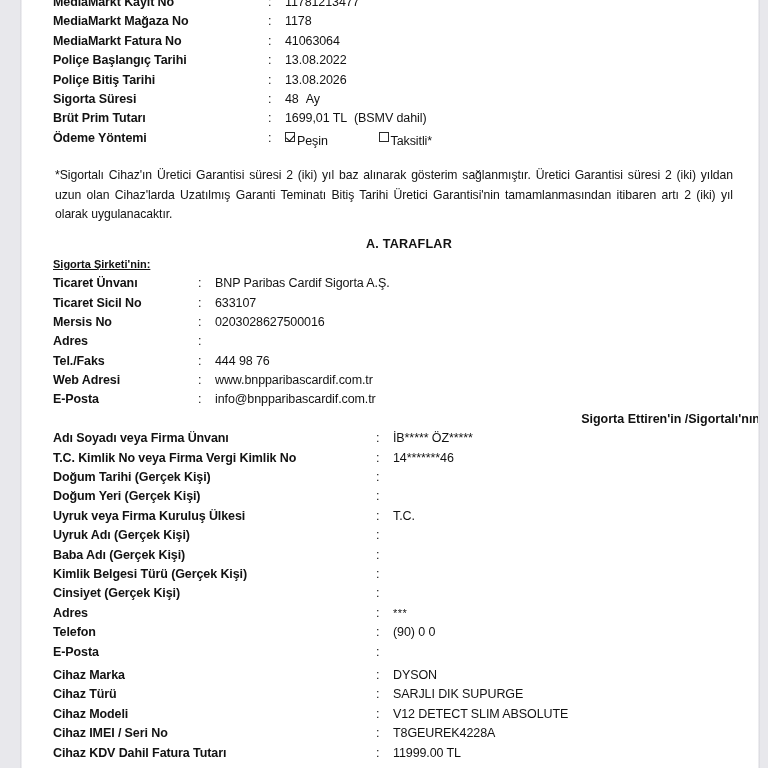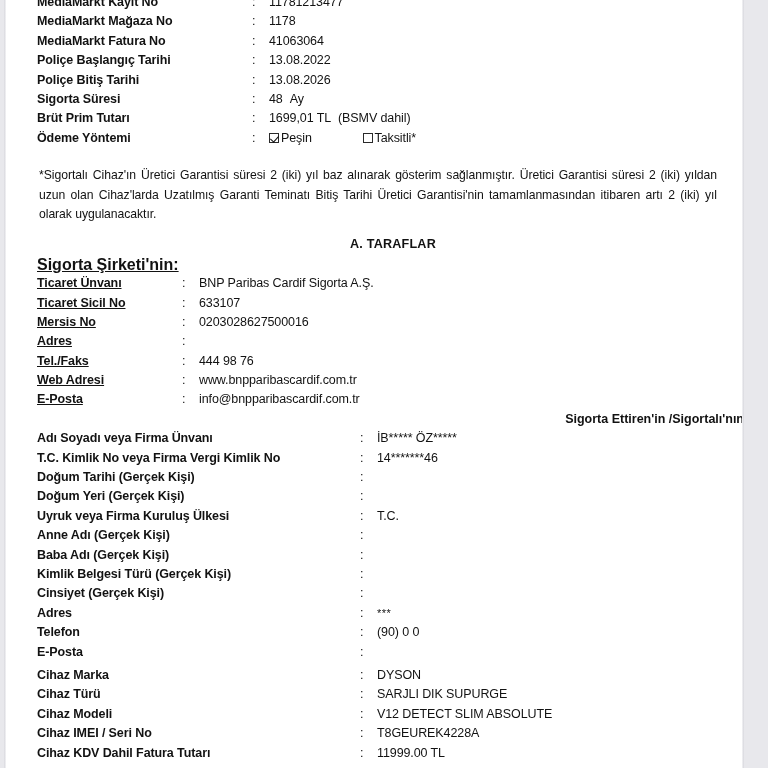--- a/index.html
+++ b/index.html
@@ -4,21 +4,21 @@
 <style>
   * { margin:0; padding:0; box-sizing:border-box; }
   html, body {
     width:768px; height:768px;
     overflow:hidden;
     background:#e8e8ec;
     font-family:"Liberation Sans", sans-serif;
   }
   #page {
     position:absolute;
-    left:4px; top:0;
+    left:20px; top:0;
     width:740px; height:768px;
     background:#ffffff;
     box-shadow: 0 0 0 0 transparent;
     overflow:hidden;
   }
   #page::before {
     content:"";
     position:absolute; left:0; top:0; width:2px; height:100%;
     background:linear-gradient(to right,#d6d6dc,#f4f4f6);
   }
@@ -42,21 +42,21 @@
   .col { width:10px; flex:0 0 10px; text-align:left; }
   .val { white-space:nowrap; letter-spacing:-0.1px; }
 
   
   .secA { padding-left:33px; }
   .secA .lbl { width:215px; flex:0 0 215px; }
   .secA .val { padding-left:7px; }
 
   
   .secB { padding-left:33px; }
-  .secB .lbl { width:145px; flex:0 0 145px;text-decoration:underline; }
+  .secB .lbl { width:145px; flex:0 0 145px; }
   .secB .val { padding-left:7px; }
 
   
   .secC { padding-left:33px; }
   .secC .lbl { width:323px; flex:0 0 323px; }
   .secC .val { padding-left:7px; }
 
   .note {
     padding-left:35px; padding-right:27px;
     margin-top:18px;
@@ -69,36 +69,36 @@
     padding-left:38px;
     font-weight:bold;
     font-size:12.6px;
     letter-spacing:0.2px;
     height:19.4px;
     text-align:center;
   }
   .subheading {
     padding-left:33px;
     font-weight:bold;
-    font-size:16px;
+    font-size:11px;
     height:19.4px;
   }
   .subheading span { text-decoration:underline; }
   .plainhead {
     padding-left:33px;
     font-weight:bold;
     font-size:12.5px;
     height:19.4px;
     text-align:right;
   }
   .gap { height:11px; }
   .gap-xs { height:4px; }
 
   
-  .cbwrap { display:inline-flex; align-items:center; }
+  .cbwrap { display:inline-flex; }
   .cbox {
     display:inline-block;
     width:10px; height:10px;
     border:1px solid #2a2a2a;
     background:#fff;
     position:relative;
     margin-right:2px;
     vertical-align:middle;
   }
   .cbox.checked::after {
@@ -242,21 +242,21 @@
         <div class="lbl">Doğum Yeri (Gerçek Kişi)</div>
         <div class="col">:</div>
         <div class="val"></div>
       </div>
       <div class="row">
         <div class="lbl">Uyruk veya Firma Kuruluş Ülkesi</div>
         <div class="col">:</div>
         <div class="val">T.C.</div>
       </div>
       <div class="row">
-        <div class="lbl">Anne Adı (Gerçek Kişi)</div>
+        <div class="lbl">Uyruk Adı (Gerçek Kişi)</div>
         <div class="col">:</div>
         <div class="val"></div>
       </div>
       <div class="row">
         <div class="lbl">Baba Adı (Gerçek Kişi)</div>
         <div class="col">:</div>
         <div class="val"></div>
       </div>
       <div class="row">
         <div class="lbl">Kimlik Belgesi Türü (Gerçek Kişi)</div>

